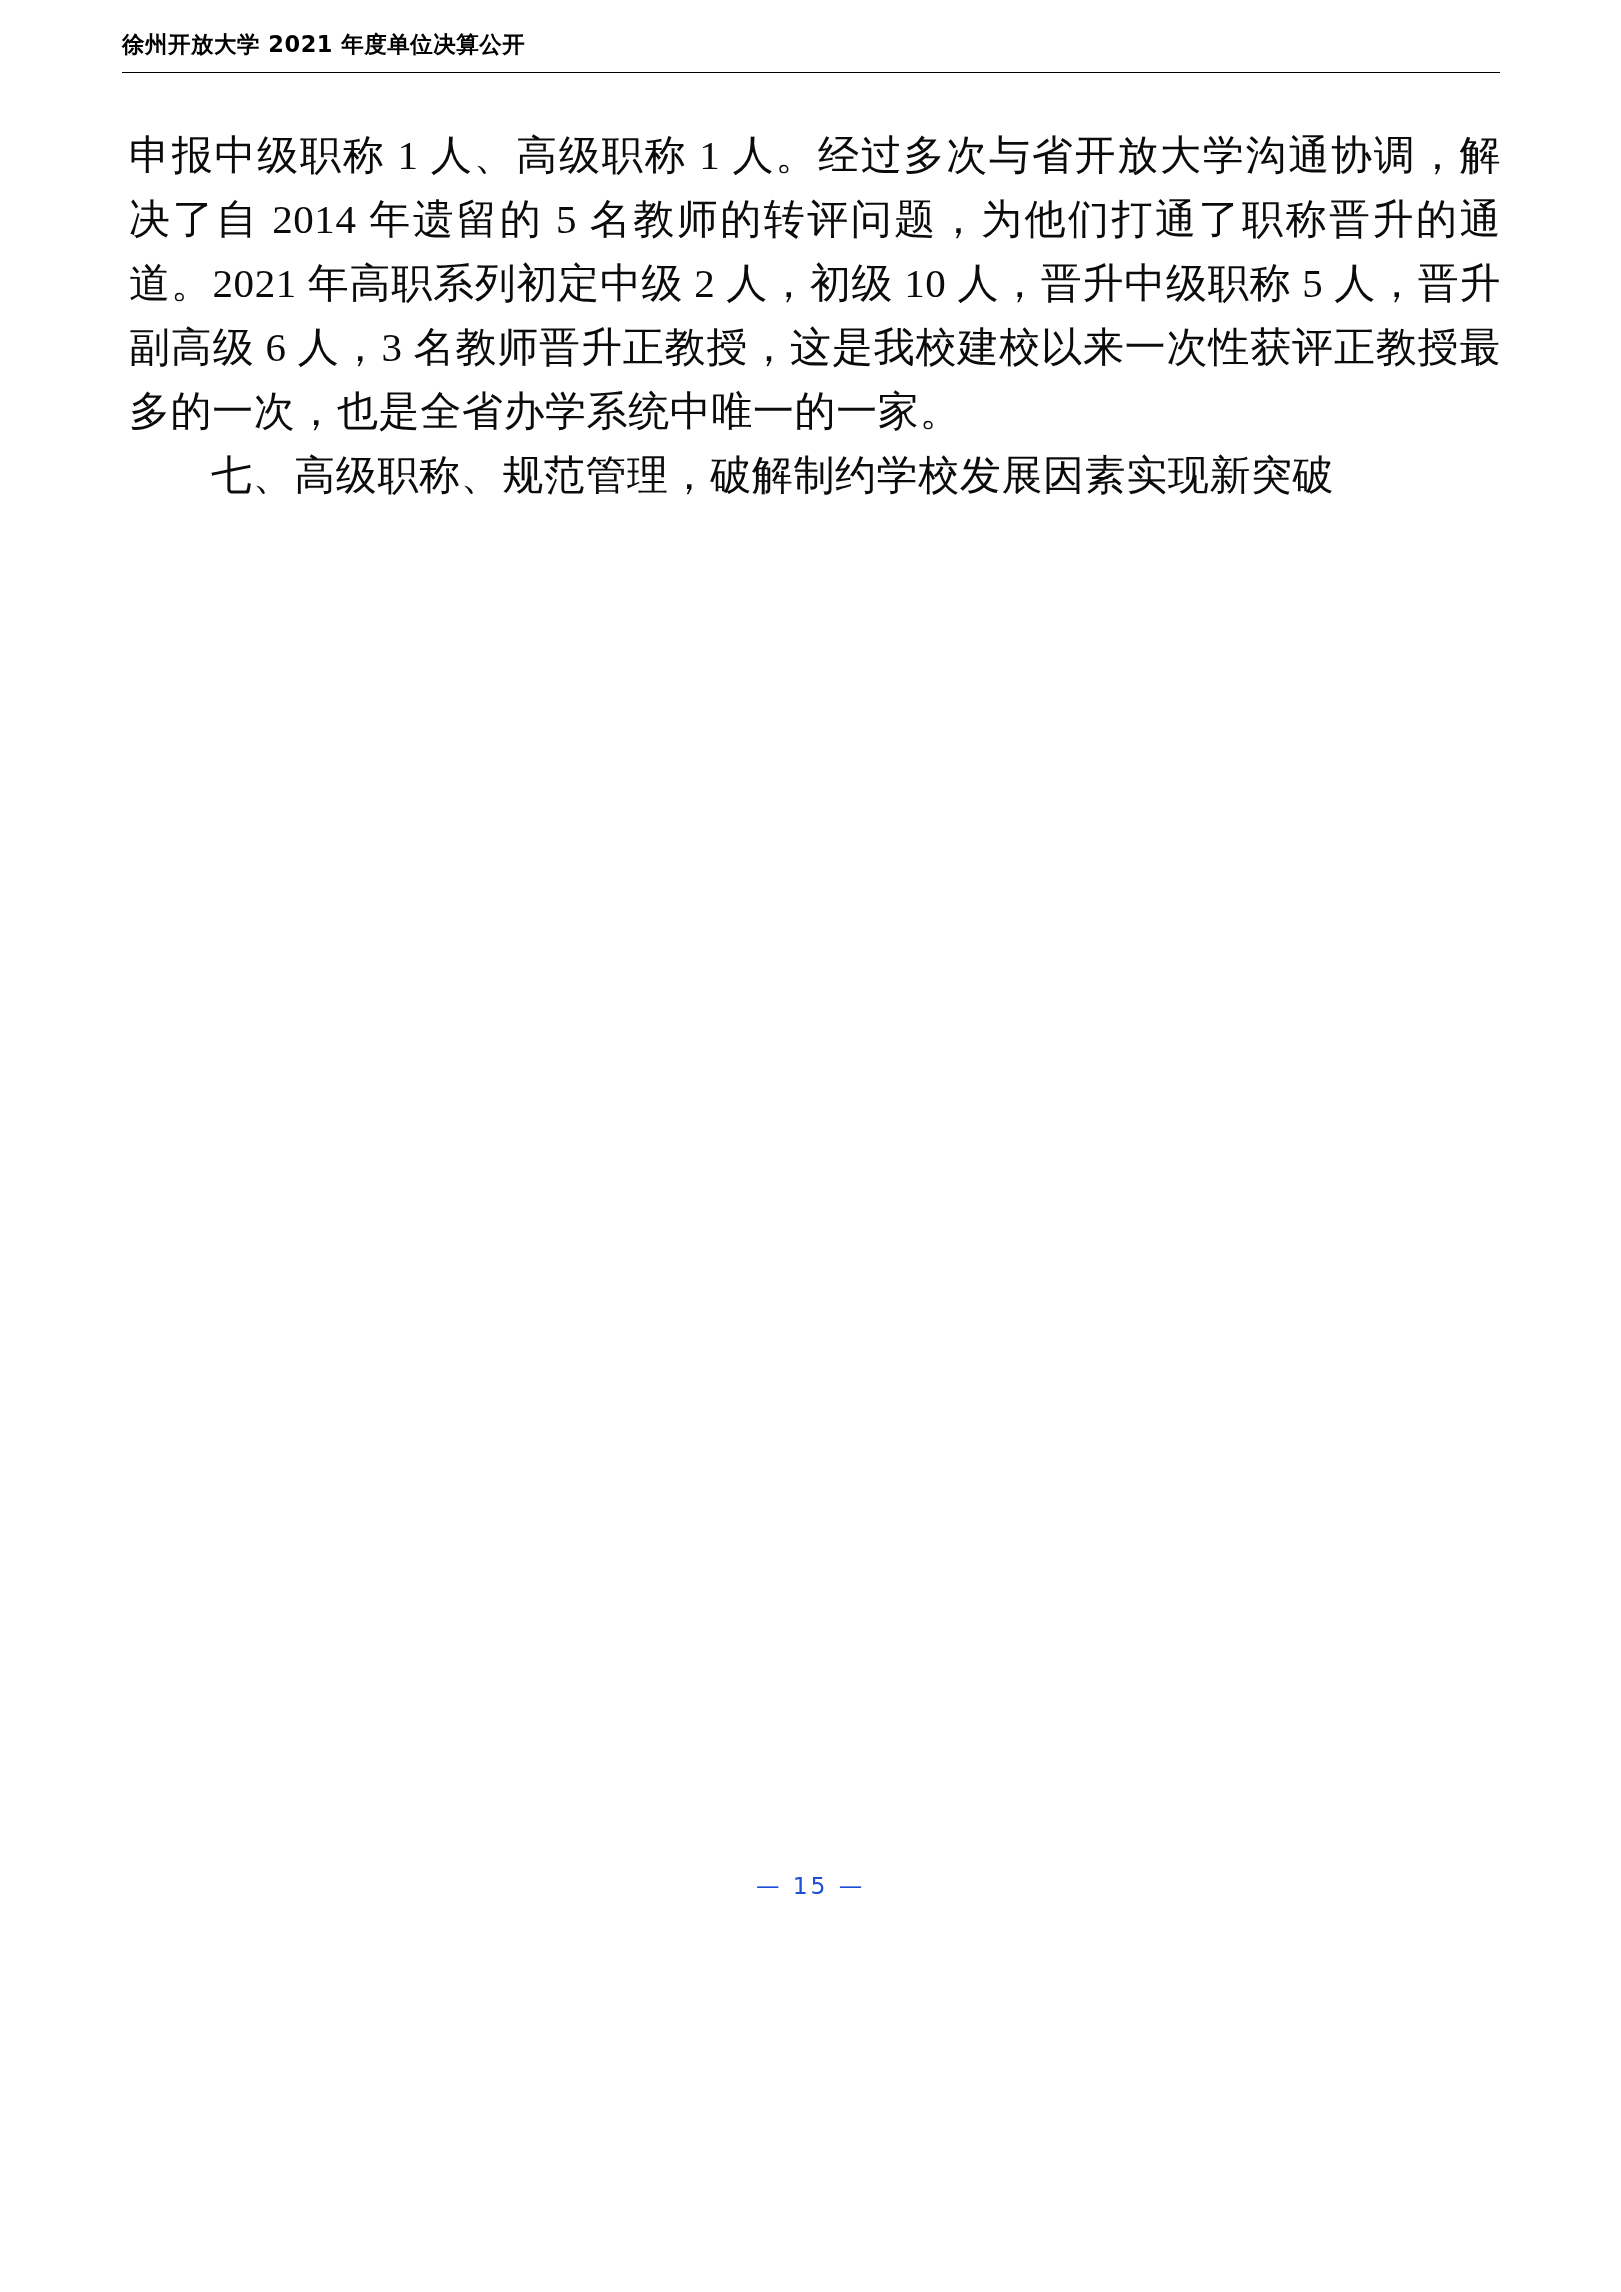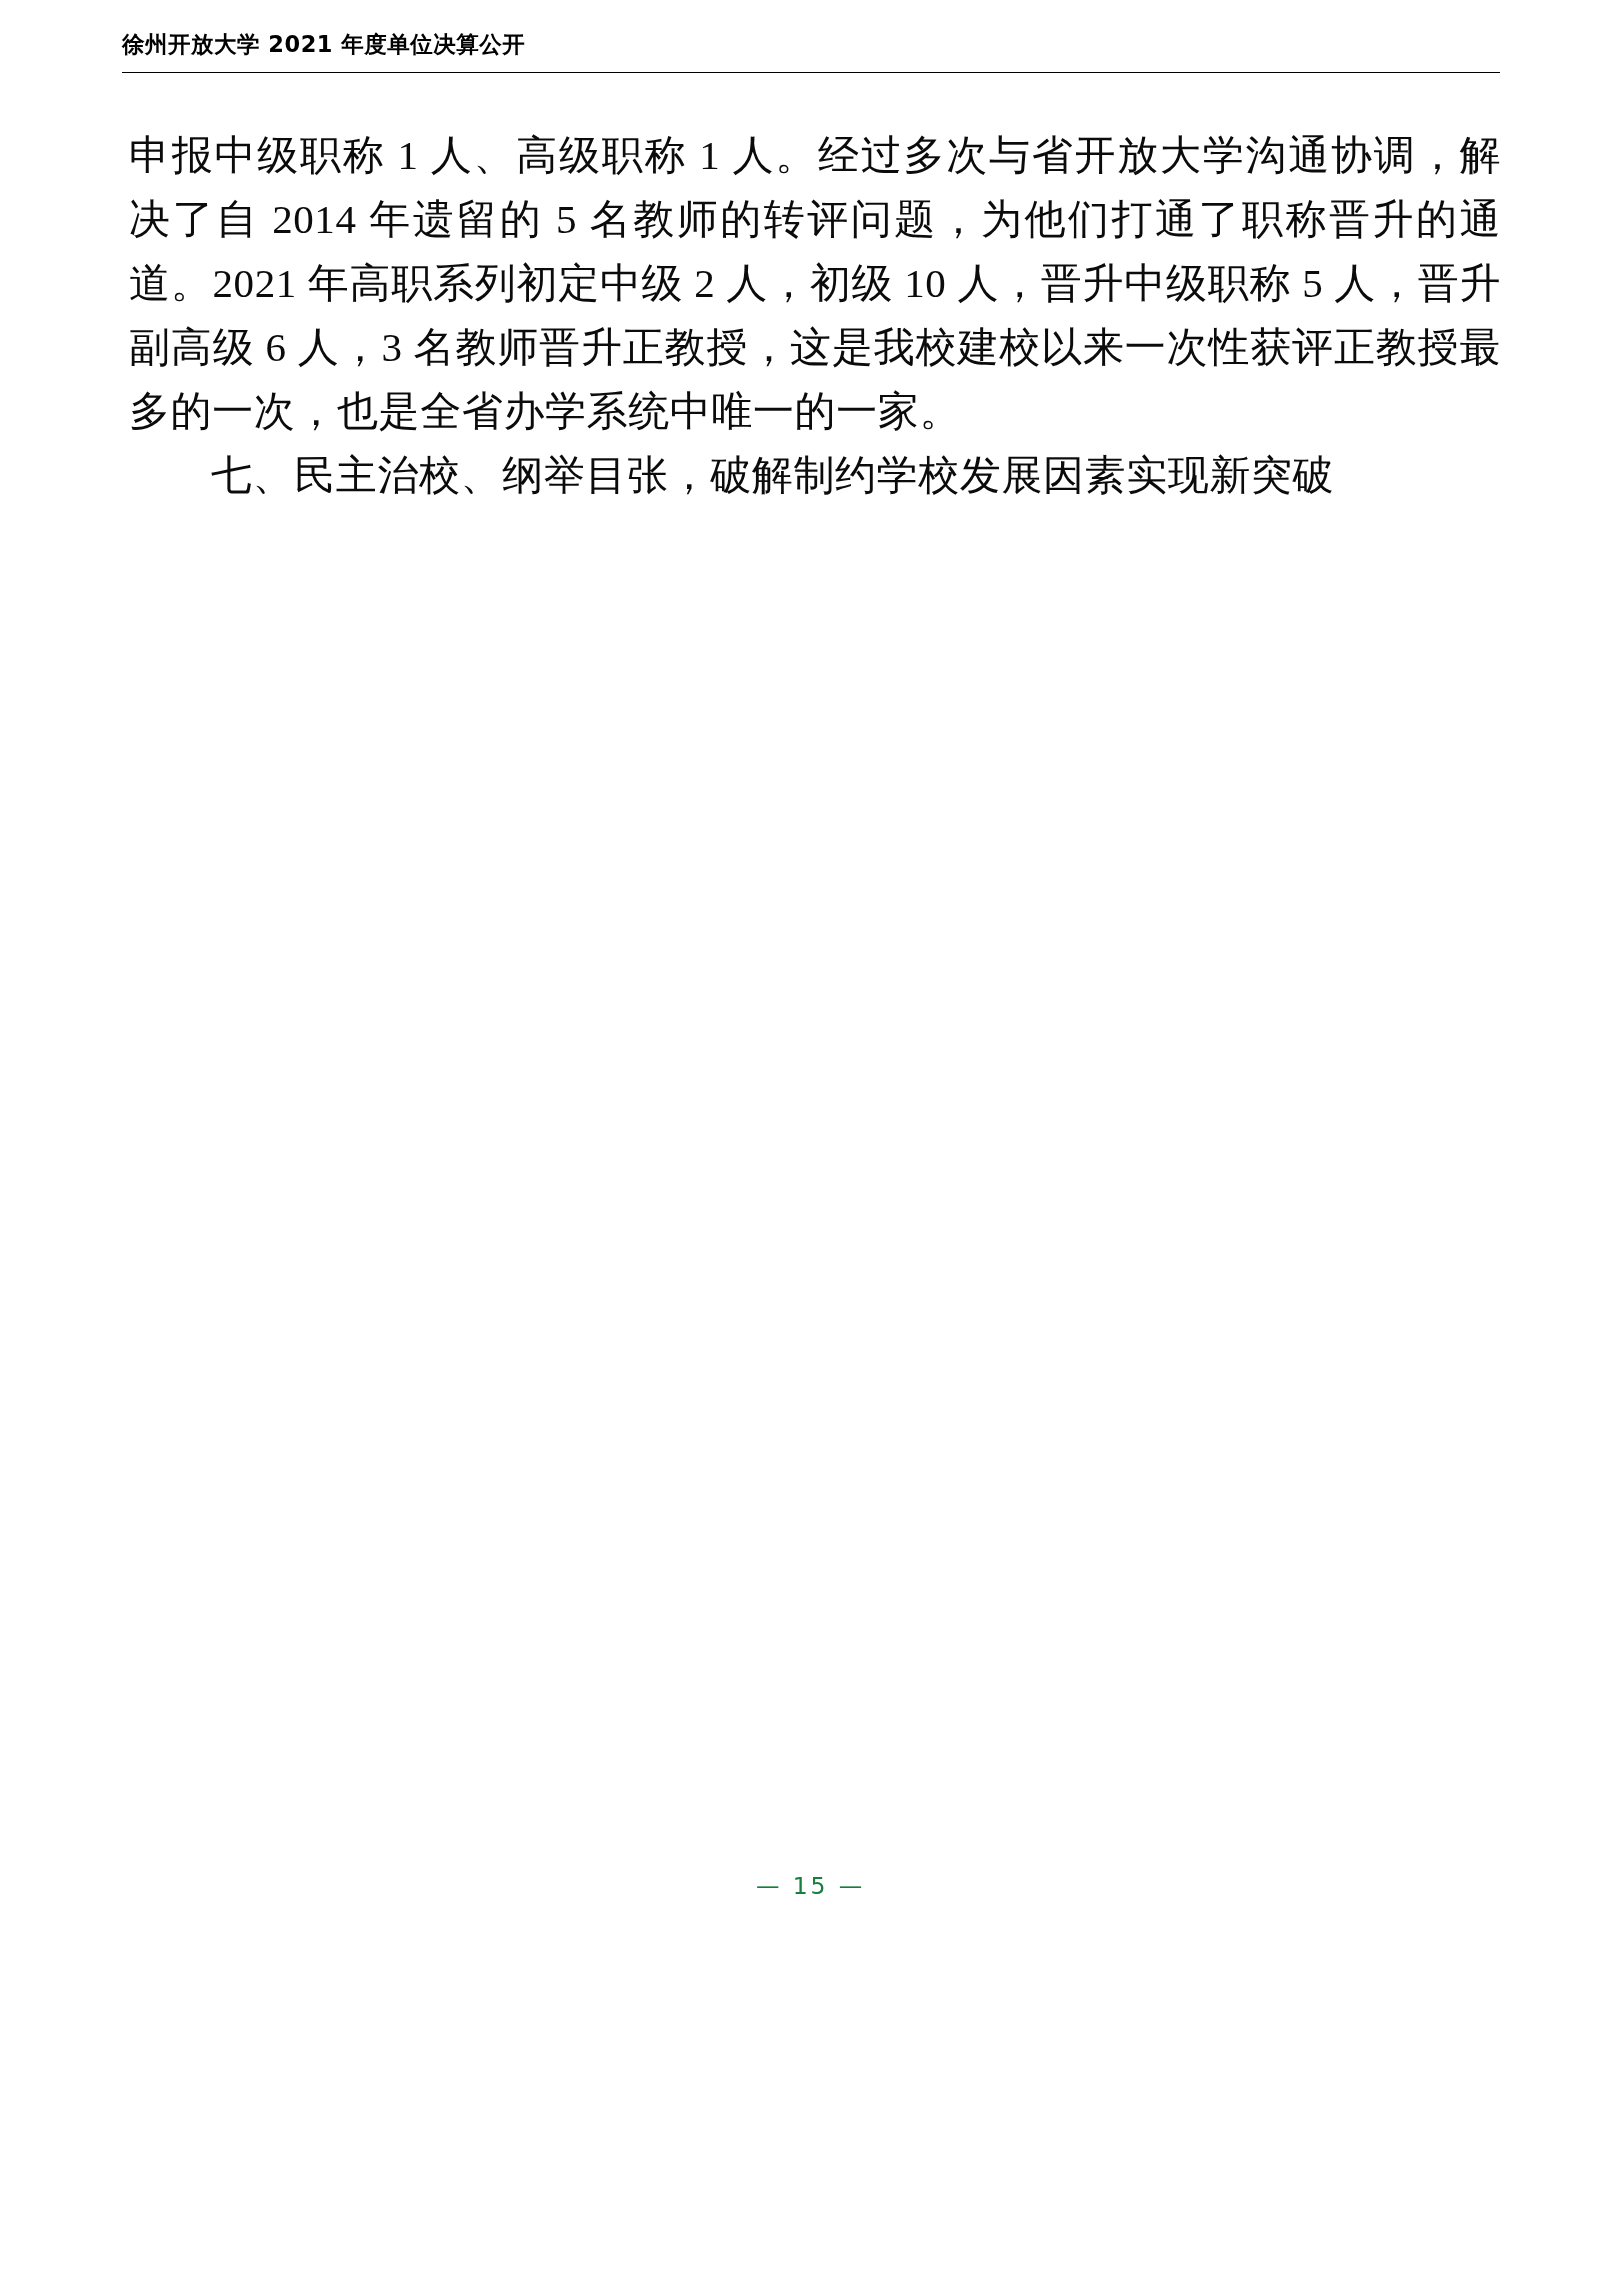--- a/index.html
+++ b/index.html
@@ -83,38 +83,38 @@
     left: 0;
     bottom: 45px;
     width: 1621px;
     text-align: center;
   }
   .page-footer .folio {
     display: inline-block;
     font-family: "DejaVu Sans", "Liberation Sans", sans-serif;
     font-size: 23.5px;
     letter-spacing: 2.9px;
-    color: #15803d;
+    color: #1d4ed8;
   }
 </style>
 </head>
 <body>
 
 <div class="page">
 
   <div class="page-header">
     <div class="header-text">徐州开放大学 2021 年度单位决算公开</div>
     <div class="header-rule"></div>
   </div>
 
   <div class="content">
 
     <p class="para">申报中级职称 1 人、高级职称 1 人。经过多次与省开放大学沟通协调，解决了自 2014 年遗留的 5 名教师的转评问题，为他们打通了职称晋升的通道。2021 年高职系列初定中级 2 人，初级 10 人，晋升中级职称 5 人，晋升副高级 6 人，3 名教师晋升正教授，这是我校建校以来一次性获评正教授最多的一次，也是全省办学系统中唯一的一家。</p>
 
-    <p class="para indent">七、民主治校、纲举目张，破解制约学校发展因素实现新突破</p>
+    <p class="para indent">七、高级职称、规范管理，破解制约学校发展因素实现新突破</p>
 
 
 
   </div>
 
   <div class="page-footer">
     <span class="folio">— 15 —</span>
   </div>
 
 </div>

